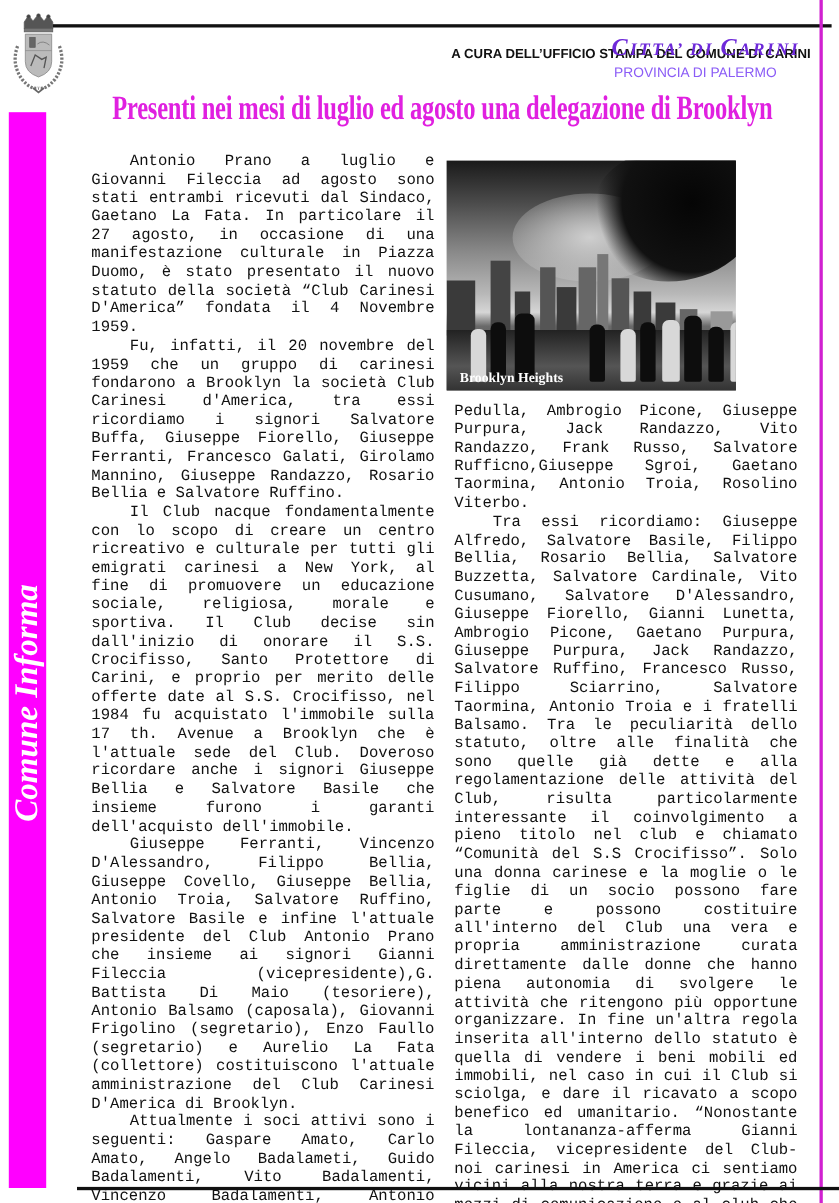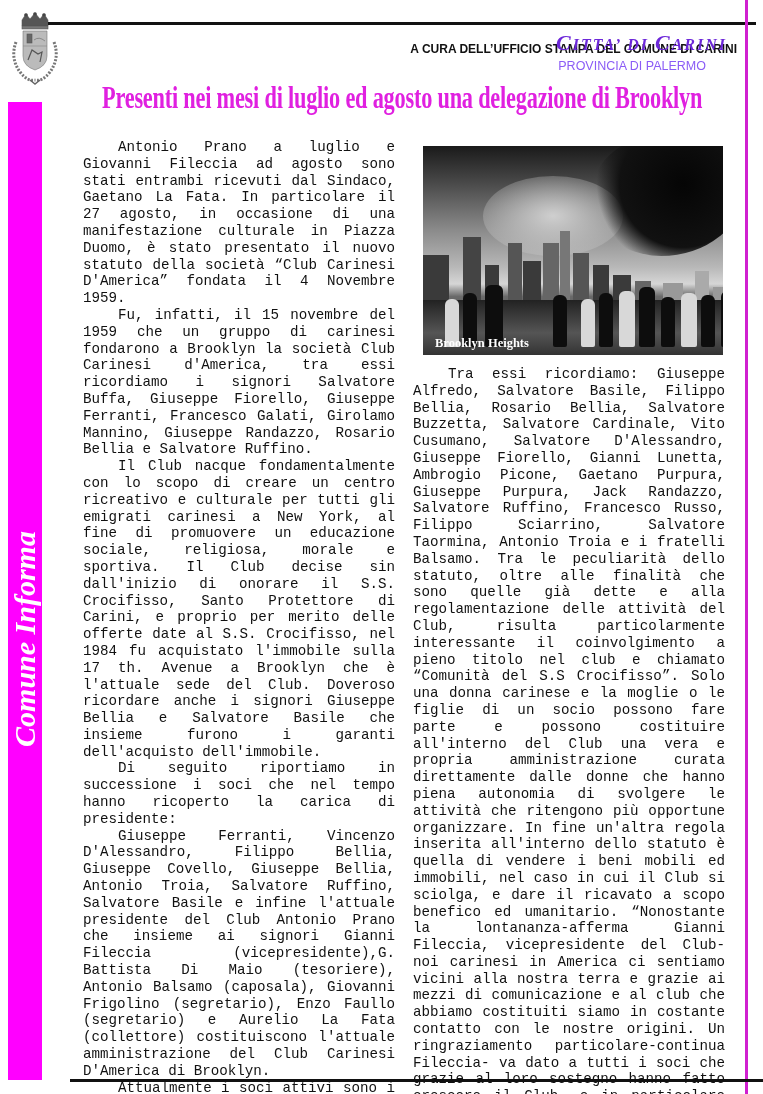--- a/index.html
+++ b/index.html
@@ -13,21 +13,21 @@
   .city .sc { font-size:16px; }
   .province { position:absolute; right:57px; top:59px; font-family:"Liberation Sans", sans-serif; font-weight:normal; font-size:12.5px; color:#8b5cf6; }
   .headline { position:absolute; left:102px; top:80px; width:660px; font-family:"Liberation Serif", serif; font-weight:bold; font-size:31px; color:#e020e0; white-space:nowrap; transform:scaleX(0.72); transform-origin:left top; letter-spacing:-0.3px; }
   .sidebar { position:absolute; left:8px; top:102px; width:34px; height:978px; background:#ff00ff; }
   .sidebar-text { position:absolute; left:-140px; top:520px; width:314px; transform:rotate(-90deg); transform-origin:center; text-align:center; font-family:"Liberation Serif", serif; font-style:italic; font-weight:bold; font-size:30px; color:#fff; line-height:34px; white-space:nowrap; }
   .col { position:absolute; font-size:14.2px; line-height:16.8px; text-align:justify;font-family:Liberation Mono, monospace; }
   .col p { margin:0; text-indent:35px; }
   .col p.noindent { text-indent:0; }
   .col-left { left:83px; top:139px; width:312px; }
   .col-right { left:413px; top:366px; width:312px; }
-  .photo { position:absolute; left:423px; top:146px; width:300px; height:209px; overflow:hidden; background:linear-gradient(180deg,#1a1a1a 0%,#4a4a4a 18%,#8a8a8a 40%,#b8b8b8 58%,#d6d6d6 66%,#6a6a6a 72%,#2a2a2a 100%); }
+  .photo { position:absolute; left:406px; top:146px; width:263px; height:209px; overflow:hidden; background:linear-gradient(180deg,#1a1a1a 0%,#4a4a4a 18%,#8a8a8a 40%,#b8b8b8 58%,#d6d6d6 66%,#6a6a6a 72%,#2a2a2a 100%); }
   .photo .tree { position:absolute; right:-20px; top:-10px; width:150px; height:120px; border-radius:50% 40% 60% 50%; background:radial-gradient(circle at 60% 40%,#050505 0%,#111 55%,rgba(17,17,17,0) 75%); }
   .photo .sky-glow { position:absolute; left:60px; top:30px; width:140px; height:80px; border-radius:50%; background:radial-gradient(#cfcfcf,rgba(200,200,200,0)); }
   .photo .skyline { position:absolute; left:0; bottom:50px; width:100%; height:80px; }
   .photo .bld { position:absolute; bottom:0; background:#3a3a3a; }
   .photo .ground { position:absolute; left:0; bottom:0; width:100%; height:55px; background:linear-gradient(180deg,#222,#555 60%,#333); }
   .photo .person { position:absolute; bottom:8px; width:14px; border-radius:6px 6px 2px 2px; background:#0d0d0d; }
   .photo .person.light { background:#d8d8d8; }
   .photo .caption { position:absolute; left:12px; bottom:4px; font-family:"Liberation Serif", serif; font-weight:bold; font-size:12.5px; color:#fff; }
 </style>
 </head>
@@ -64,23 +64,22 @@
 <div class="province">PROVINCIA DI PALERMO</div>
 
 <div class="headline">Presenti nei mesi di luglio ed agosto una delegazione di Brooklyn</div>
 
 <div class="sidebar">
   <div class="sidebar-text">Comune Informa</div>
 </div>
 
 <div class="col col-left">
   <p>Antonio Prano a luglio e Giovanni Fileccia ad agosto sono stati entrambi ricevuti dal Sindaco, Gaetano La Fata. In particolare il 27 agosto, in occasione di una manifestazione culturale in Piazza Duomo, è stato presentato il nuovo statuto della società “Club Carinesi D'America” fondata il 4 Novembre 1959.</p>
-  <p>Fu, infatti, il 15 novembre del 1959 che un gruppo di carinesi fondarono a Brooklyn la società Club Carinesi d'America, tra essi ricordiamo i signori Salvatore Buffa, Giuseppe Fiorello, Giuseppe Ferranti, Francesco Galati, Girolamo Mannino, Giuseppe Randazzo, Rosario Bellia e Salvatore Ruffino.</p>
+  <p>Fu, infatti, il 20 novembre del 1959 che un gruppo di carinesi fondarono a Brooklyn la società Club Carinesi d'America, tra essi ricordiamo i signori Salvatore Buffa, Giuseppe Fiorello, Giuseppe Ferranti, Francesco Galati, Girolamo Mannino, Giuseppe Randazzo, Rosario Bellia e Salvatore Ruffino.</p>
   <p>Il Club nacque fondamentalmente con lo scopo di creare un centro ricreativo e culturale per tutti gli emigrati carinesi a New York, al fine di promuovere un educazione sociale, religiosa, morale e sportiva. Il Club decise sin dall'inizio di onorare il S.S. Crocifisso, Santo  Protettore di Carini, e proprio per merito delle offerte date al S.S. Crocifisso, nel 1984 fu acquistato l'immobile sulla 17 th. Avenue a Brooklyn che è l'attuale sede del Club. Doveroso ricordare anche i signori Giuseppe Bellia e Salvatore Basile che insieme furono i garanti dell'acquisto dell'immobile.</p>
-  <p>Di seguito riportiamo in successione i soci che nel tempo hanno ricoperto la carica di presidente:</p>
   <p>Giuseppe Ferranti, Vincenzo D'Alessandro, Filippo Bellia, Giuseppe Covello, Giuseppe Bellia, Antonio Troia, Salvatore Ruffino, Salvatore Basile e infine l'attuale presidente del Club Antonio Prano che insieme ai signori Gianni Fileccia (vicepresidente),G. Battista Di Maio (tesoriere), Antonio Balsamo (caposala), Giovanni Frigolino (segretario), Enzo Faullo (segretario) e Aurelio La Fata (collettore) costituiscono l'attuale amministrazione del Club Carinesi D'America di Brooklyn.</p>
   <p>Attualmente i soci attivi sono i seguenti: Gaspare Amato, Carlo Amato, Angelo Badalameti, Guido Badalamenti, Vito Badalamenti, Vincenzo Badalamenti, Antonio Balsamo, Vincenzo Balsamo, Salvatore Basile, Rosario Bellia, Angelo Cardinale, Salvatore Caridinale, Salvatore Cinelauro, Gaspare Covello, Vito Cusumano, Salvatore D'Alessadro, G. Battista Di Maio, Vincenzo De Lisi, Enzo Fasullo, Giuseppe Fiorello, Carlo Finazzo, Giovanni Fileccia, Gervasi Fileccia, Giuseppe Fileccia, Giovanni Frigolino,Giuseppe Gulino, Guido Guercio, Antonio La Fat, Auirelio La Fata, Joe Landino, Frank Lombardo, Salvatore Mannino, Salvatore Maerchiano, Geraldo Mingoia, Petro Monteleone, Antonio Prano, Salvatore Prano, Pietro</p>
 </div>
 
 <div class="photo">
   <div class="sky-glow"></div>
   <div class="tree"></div>
   <div class="skyline">
     <div class="bld" style="left:0;width:26px;height:50px;"></div>
     <div class="bld" style="left:40px;width:18px;height:68px;background:#444;"></div>
@@ -107,14 +106,15 @@
   <div class="person light" style="left:196px;height:56px;width:16px;"></div>
   <div class="person" style="left:216px;height:60px;width:16px;"></div>
   <div class="person" style="left:238px;height:50px;"></div>
   <div class="person light" style="left:258px;height:54px;width:16px;"></div>
   <div class="person" style="left:278px;height:52px;"></div>
   <div class="person" style="left:298px;height:56px;"></div>
   <div class="caption">Brooklyn Heights</div>
 </div>
 
 <div class="col col-right">
+  <p class="noindent">Pedulla, Ambrogio Picone, Giuseppe Purpura, Jack Randazzo, Vito Randazzo, Frank Russo, Salvatore Rufficno,Giuseppe Sgroi, Gaetano Taormina, Antonio Troia, Rosolino Viterbo.</p>
   <p>Tra essi ricordiamo: Giuseppe Alfredo, Salvatore Basile, Filippo Bellia, Rosario Bellia, Salvatore Buzzetta, Salvatore Cardinale, Vito Cusumano, Salvatore D'Alessandro, Giuseppe Fiorello, Gianni Lunetta, Ambrogio Picone, Gaetano Purpura, Giuseppe Purpura, Jack Randazzo, Salvatore Ruffino, Francesco Russo, Filippo Sciarrino, Salvatore Taormina, Antonio Troia e i fratelli Balsamo. Tra le peculiarità dello statuto, oltre alle finalità che sono quelle già dette e alla regolamentazione delle attività del Club, risulta particolarmente interessante il coinvolgimento a pieno titolo nel club e chiamato “Comunità del S.S Crocifisso”. Solo una donna carinese e la moglie o le figlie di un socio possono fare parte e possono costituire all'interno del Club una vera e propria amministrazione curata direttamente dalle donne che hanno piena autonomia di svolgere le attività che ritengono più opportune organizzare. In fine un'altra regola inserita all'interno dello statuto è quella di vendere i beni mobili ed immobili, nel caso in cui il Club si sciolga, e dare il ricavato a scopo benefico ed umanitario. “Nonostante la lontananza-afferma Gianni Fileccia, vicepresidente del Club-noi carinesi in America ci sentiamo vicini alla nostra terra e grazie ai mezzi di comunicazione e al club che abbiamo costituiti siamo in costante contatto con le nostre origini. Un ringraziamento particolare-continua Fileccia- va dato a tutti i soci che grazie al loro sostegno hanno fatto crescere il Club, e in particolare bisogna ringraziare Antonio Prano e Antonio Troia per la realizzazione dello statuto”.</p>
 </div>
 
 </body></html>

